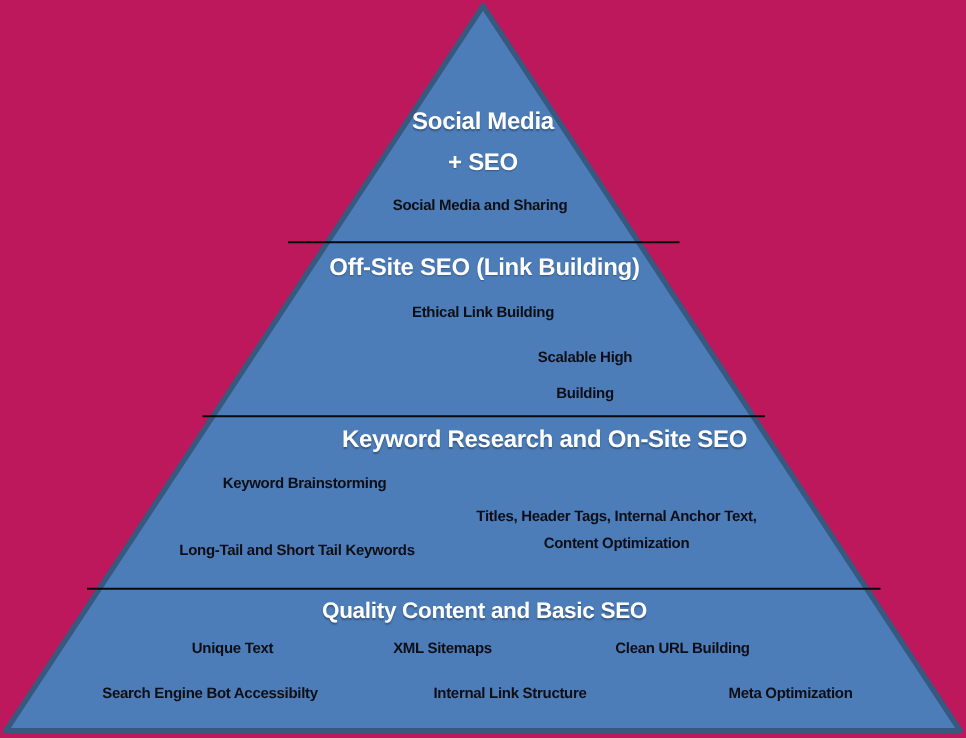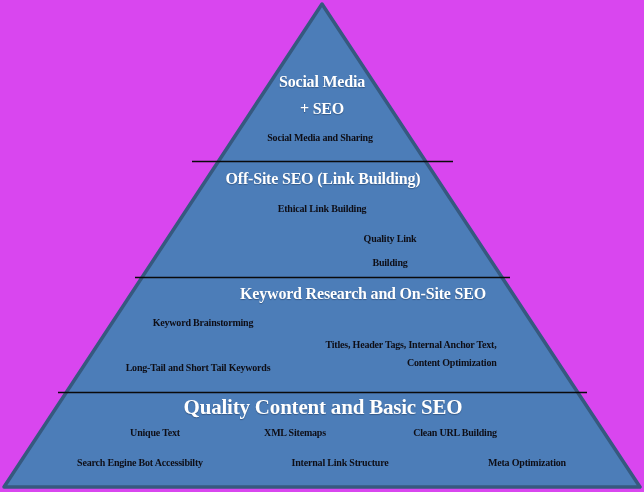--- a/index.html
+++ b/index.html
@@ -1,20 +1,20 @@
 <!DOCTYPE html>
 <html><head>
 <meta charset="utf-8">
 <style>
   html,body{margin:0;padding:0;background:#ffffff;}
   .stage{
     position:relative;
     width:644px;height:492px;
-    background:#d946ef;
-    font-family:Liberation Serif, serif;
+    background:#be185d;
+    font-family:Liberation Sans, sans-serif;
     overflow:hidden;
   }
   .pyramid-svg{position:absolute;left:0;top:0;}
   .pyramid-svg polygon{
     fill:#4C7DB8;
     stroke:#36597F;
     stroke-width:3.5;
     stroke-linejoin:round;
   }
   .pyramid-svg line{
@@ -27,49 +27,49 @@
     white-space:pre-line;
     text-align:center;
     font-weight:bold;
     letter-spacing:-0.2px;
   }
   .title{
     color:#ffffff;
     text-shadow:0 1px 1px rgba(25,45,75,0.45);
   }
   .t17{font-size:16px;line-height:18px;}
-  .t15{font-size:21px;line-height:17px;}
+  .t15{font-size:15px;line-height:17px;}
   .lh28{line-height:27px;}
   .item{
     color:#0e0e16;
     font-size:10px;
     line-height:15px;
   }
   .lh25{line-height:24px;}
-  .lh18{line-height:18px;text-align:right;}
+  .lh18{line-height:18px;}
 </style>
 </head>
 <body>
 
 <div class="stage">
 
   <svg class="pyramid-svg" width="644" height="492" viewBox="0 0 644 492">
     <polygon points="322,4 640,487 4,487"></polygon>
     <line x1="192" y1="161.5" x2="453" y2="161.5"></line>
     <line x1="135" y1="277.5" x2="510" y2="277.5"></line>
     <line x1="58" y1="392.5" x2="587" y2="392.5"></line>
   </svg>
 
   <div class="label title t17 lh28" style="left:322px;top:68px;">Social Media
 + SEO</div>
   <div class="label item" style="left:320px;top:130px;">Social Media and Sharing</div>
 
   <div class="label title t17" style="left:323px;top:170px;">Off-Site SEO (Link Building)</div>
   <div class="label item" style="left:322px;top:201px;">Ethical Link Building</div>
-  <div class="label item lh25" style="left:390px;top:227px;">Quality Link
+  <div class="label item lh25" style="left:390px;top:227px;">Scalable High
 Building</div>
 
   <div class="label title t17" style="left:324px;top:285px;margin-left:39px;">Keyword Research and On-Site SEO</div>
   <div class="label item" style="left:203px;top:315px;">Keyword Brainstorming</div>
   <div class="label item lh18" style="left:411px;top:336px;">Titles, Header Tags, Internal Anchor Text,
 Content Optimization</div>
   <div class="label item" style="left:198px;top:360px;">Long-Tail and Short Tail Keywords</div>
 
   <div class="label title t15" style="left:323px;top:399px;">Quality Content and Basic SEO</div>
   <div class="label item" style="left:155px;top:425px;">Unique Text</div>

